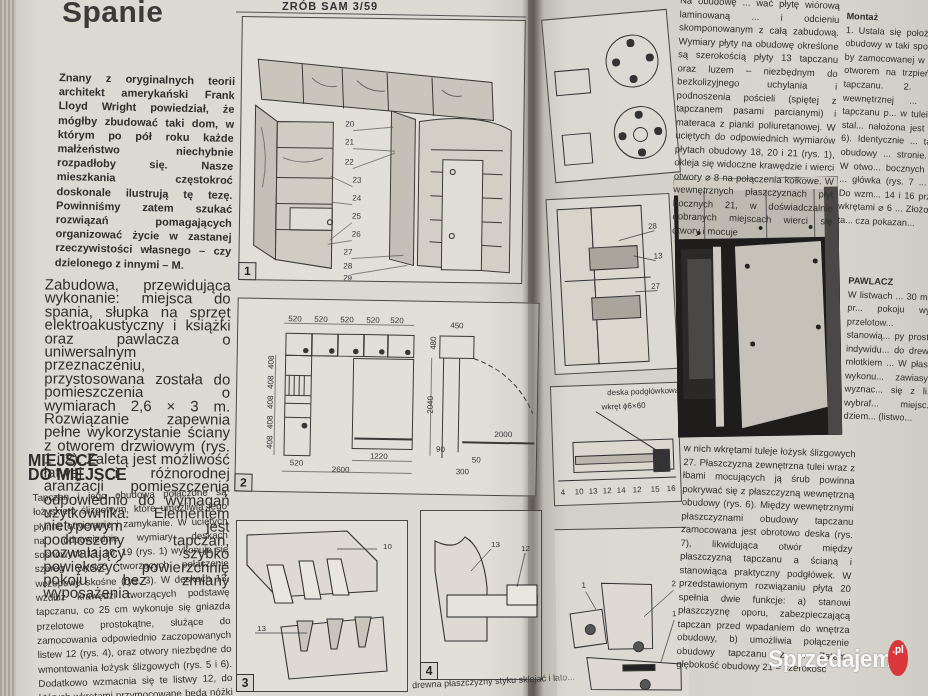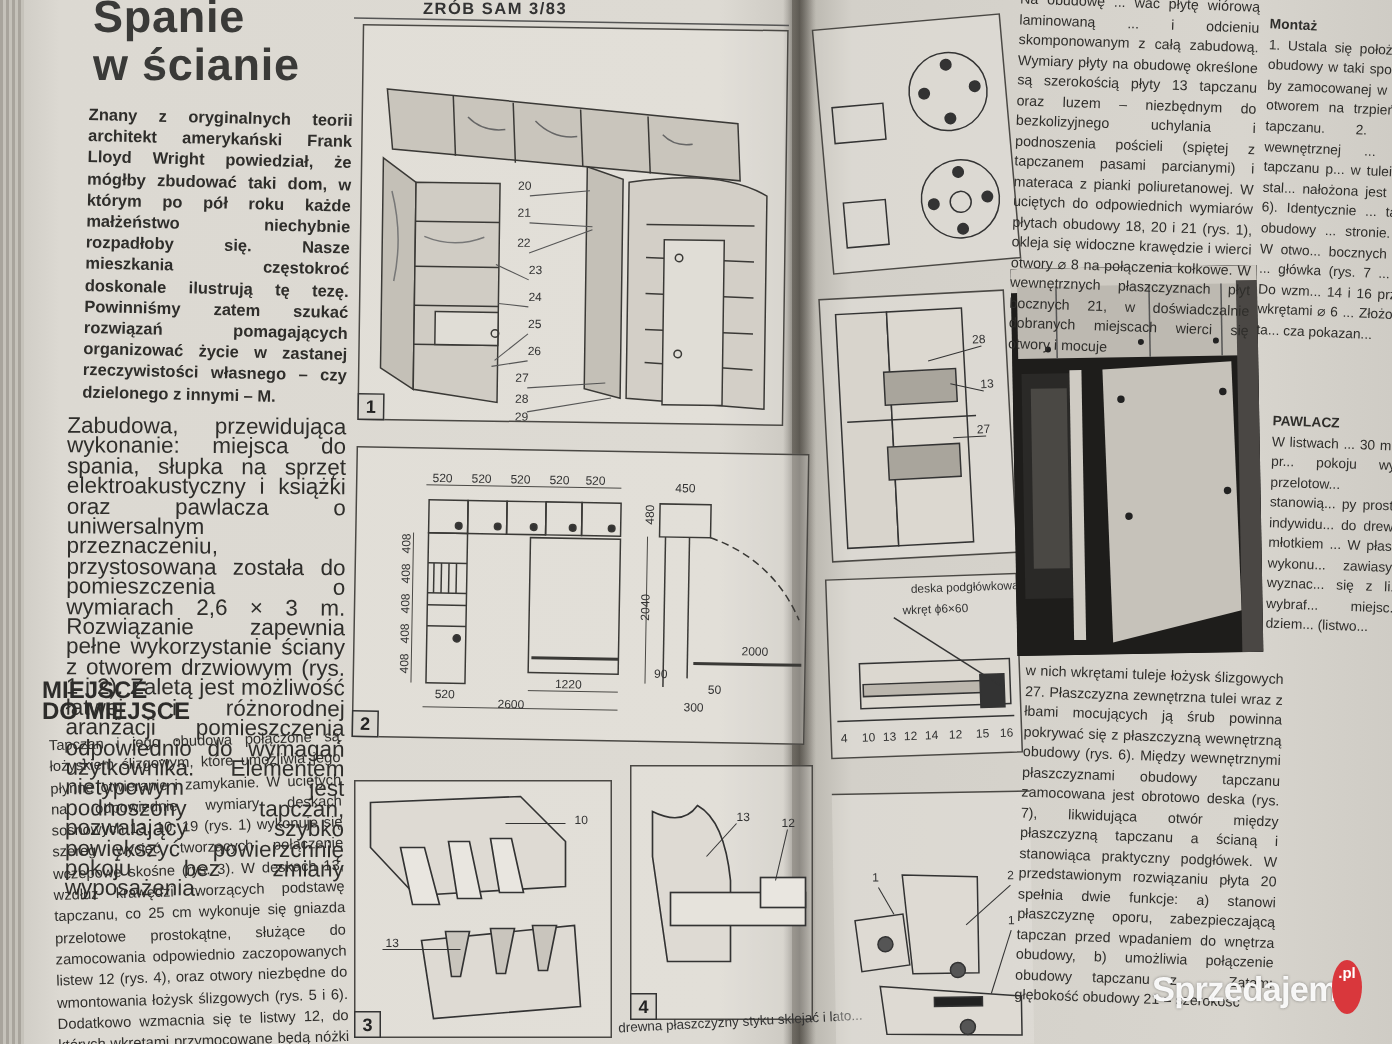--- a/index.html
+++ b/index.html
@@ -92,26 +92,25 @@
 </head>
 <body>
 
 <div class="spread">
   <div class="page-left">
     <div class="fold-edge"></div>
   </div>
   <div class="page-right"></div>
   <div class="gutter"></div>
 
-  <div class="running-head">ZRÓB SAM 3/83</div>
+  <div class="running-head">ZRÓB SAM 3/59</div>
   <div class="head-rule"></div>
 
   <div class="title">
     <div>Spanie</div>
-    <div>w ścianie</div>
   </div>
 
   <div class="col intro">
     <p>Znany z oryginalnych teorii architekt amerykański Frank Lloyd Wright powiedział, że mógłby zbudować taki dom, w którym po pół roku każde małżeństwo niechybnie rozpadłoby się. Nasze mieszkania częstokroć doskonale ilustrują tę tezę. Powinniśmy zatem szukać rozwiązań pomagających organizować życie w zastanej rzeczywistości własnego – czy dzielonego z innymi – M.</p>
   </div>
 
   <div class="col body1">
     <p>Zabudowa, przewidująca wykonanie: miejsca do spania, słupka na sprzęt elektroakustyczny i książki oraz pawlacza o uniwersalnym przeznaczeniu, przystosowana została do pomieszczenia o wymiarach 2,6 × 3 m. Rozwiązanie zapewnia pełne wykorzystanie ściany z otworem drzwiowym (rys. 1 i 2). Zaletą jest możliwość łatwej i różnorodnej aranżacji pomieszczenia odpowiednio do wymagań użytkownika. Elementem nietypowym jest podnoszony tapczan, pozwalający szybko powiększyć powierzchnię pokoju bez zmiany wyposażenia.</p>
   </div>
 

